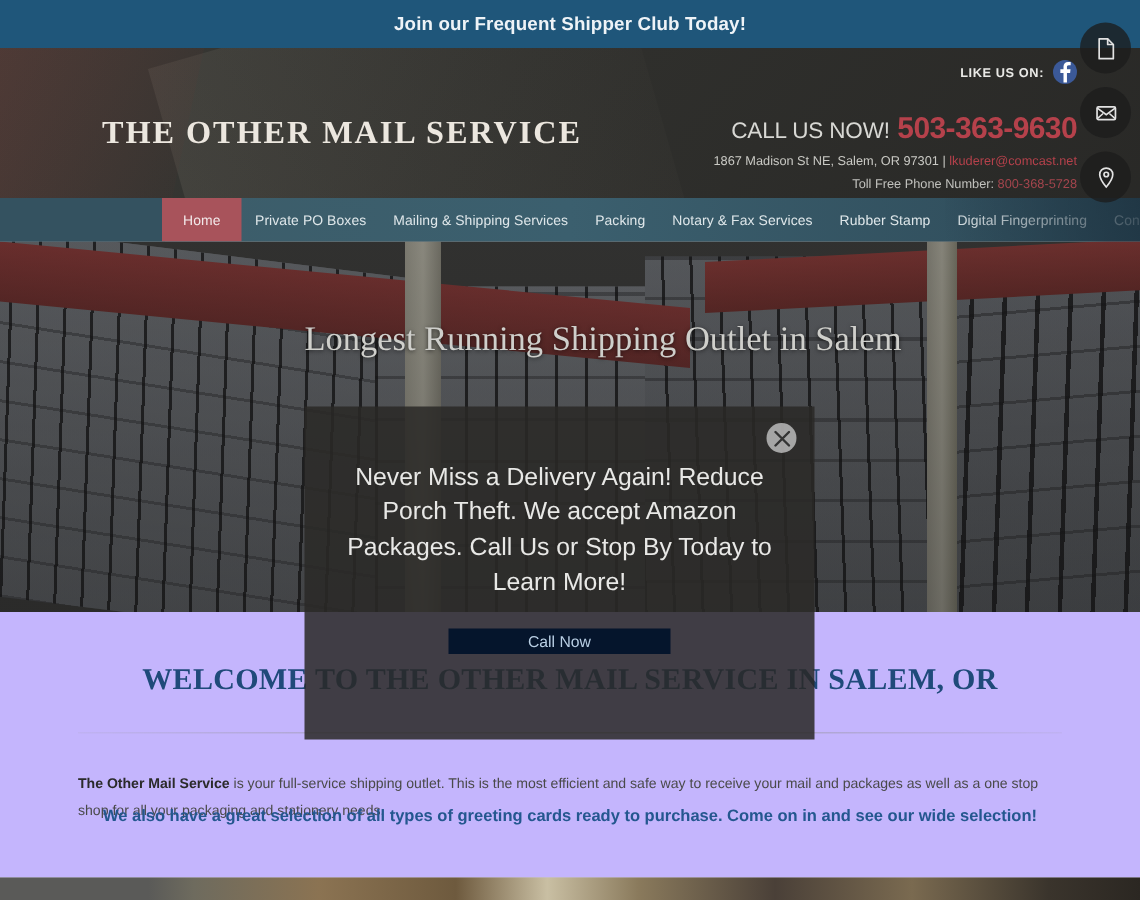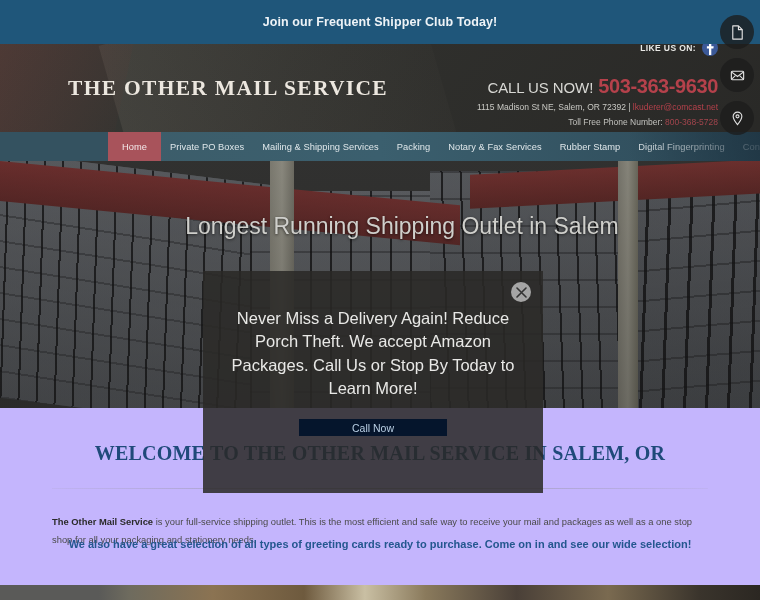--- a/index.html
+++ b/index.html
@@ -6,21 +6,21 @@
   html, body {
     width: 760px; height: 600px;
     overflow: hidden;
     font-family: "Liberation Sans", sans-serif;
     background: #c6c6c6;
   }
   #page { position: relative; width: 760px; height: 600px; overflow: hidden; }
 
   
   .topbar {
-    position: absolute; top: 0; left: 0; width: 760px; height: 44px;
+    position: absolute; top: 0; left: 0; width: 760px; height: 32px;
     background: #1f567a;
     display: flex; align-items: center; justify-content: center;
     z-index: 40;
   }
   .topbar-text {
     color: #eef3f7; font-size: 12.5px; font-weight: 600;
     letter-spacing: .1px;
   }
 
   
@@ -165,21 +165,21 @@
     position: absolute; left: 618px; top: 0; width: 20px; height: 250px;
     background: linear-gradient(90deg, #aeab9b, #cbc8b6, #97947f);
   }
   .hero-tint {
     position: absolute; inset: 0;
     background: linear-gradient(180deg, rgba(36,36,36,.42), rgba(30,30,30,.55));
   }
   .hero-caption {
     position: absolute; left: 0; right: 0; top: 52px;
     text-align: center;
-    font-family: Liberation Sans, sans-serif;
+    font-family: Liberation Serif, serif;
     font-size: 23px; color: #cfcfcb;
     text-shadow: 0 1px 3px rgba(0,0,0,.6);
     white-space: nowrap;
     padding-left: 44px;
   }
 
   
   .content {
     position: absolute; top: 408px; left: 0; width: 760px; height: 177px;
     background: #c4b5fd;
@@ -279,21 +279,21 @@
           </svg>
         </span>
       </div>
 
       <div class="call-row">
         <span class="call-label">CALL US NOW!</span>
         <span class="call-number">503-363-9630</span>
       </div>
 
       <div class="addr-line">
-        <span>1115 Madison St NE, Salem, OR 72392 | </span><span class="addr-mail">lkuderer@comcast.net</span>
+        <span>1867 Madison St NE, Salem, OR 97301 | </span><span class="addr-mail">lkuderer@comcast.net</span>
       </div>
 
       <div class="tollfree">
         <span>Toll Free Phone Number: </span><span class="tf-num">800-368-5728</span>
       </div>
     </div>
   </div>
 
   <nav class="nav">
     <ul class="nav-list" id="nav-list">

